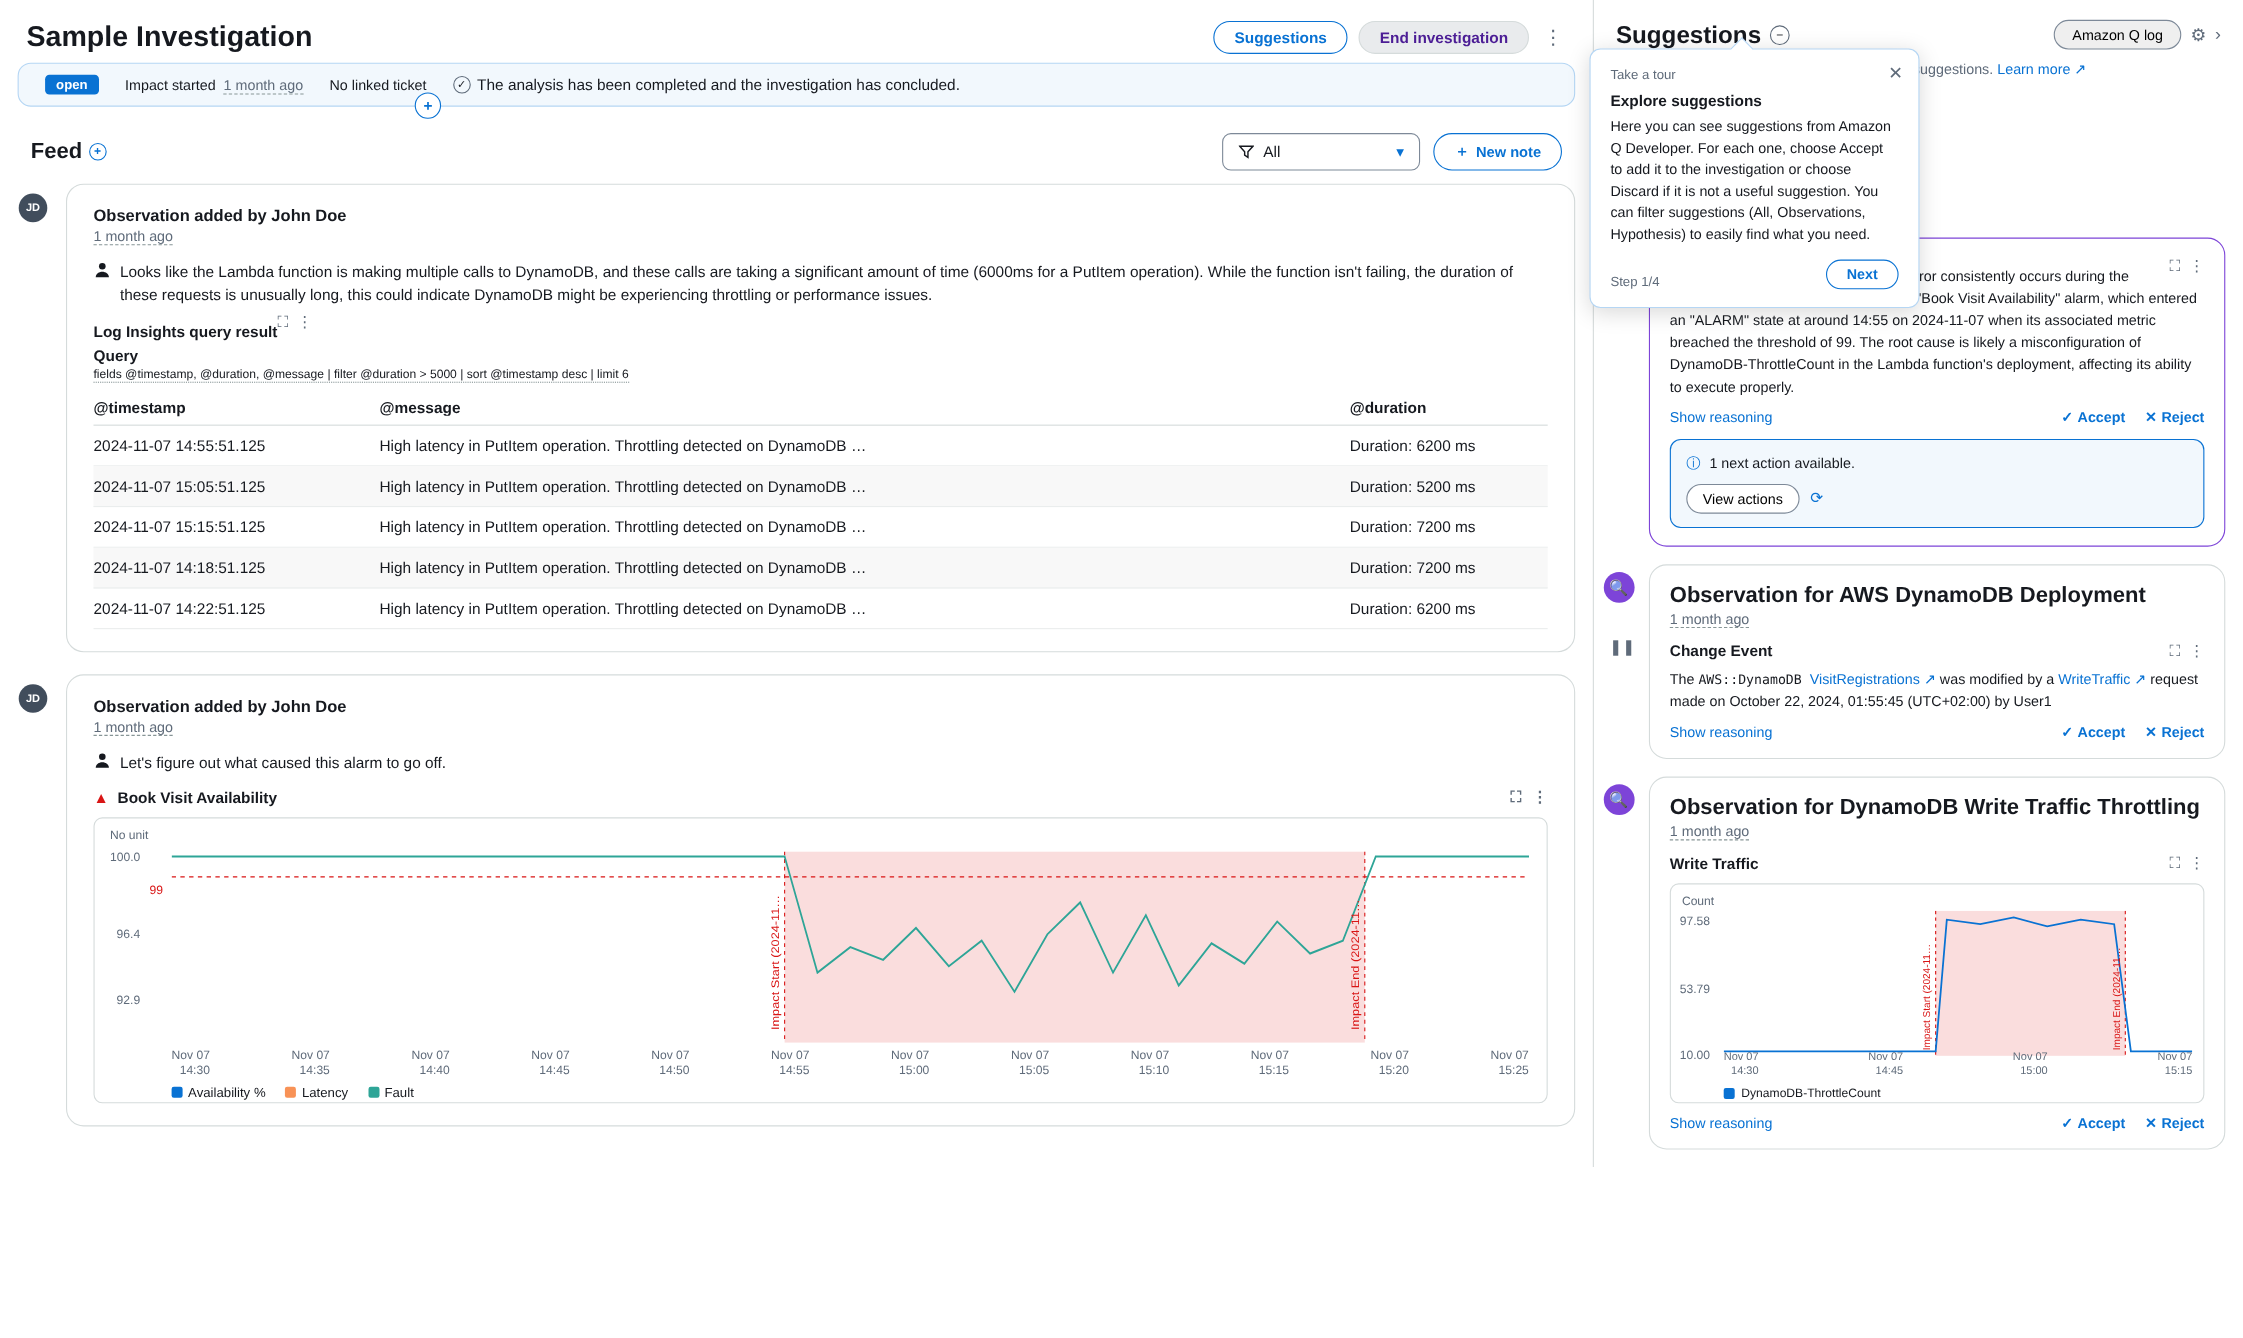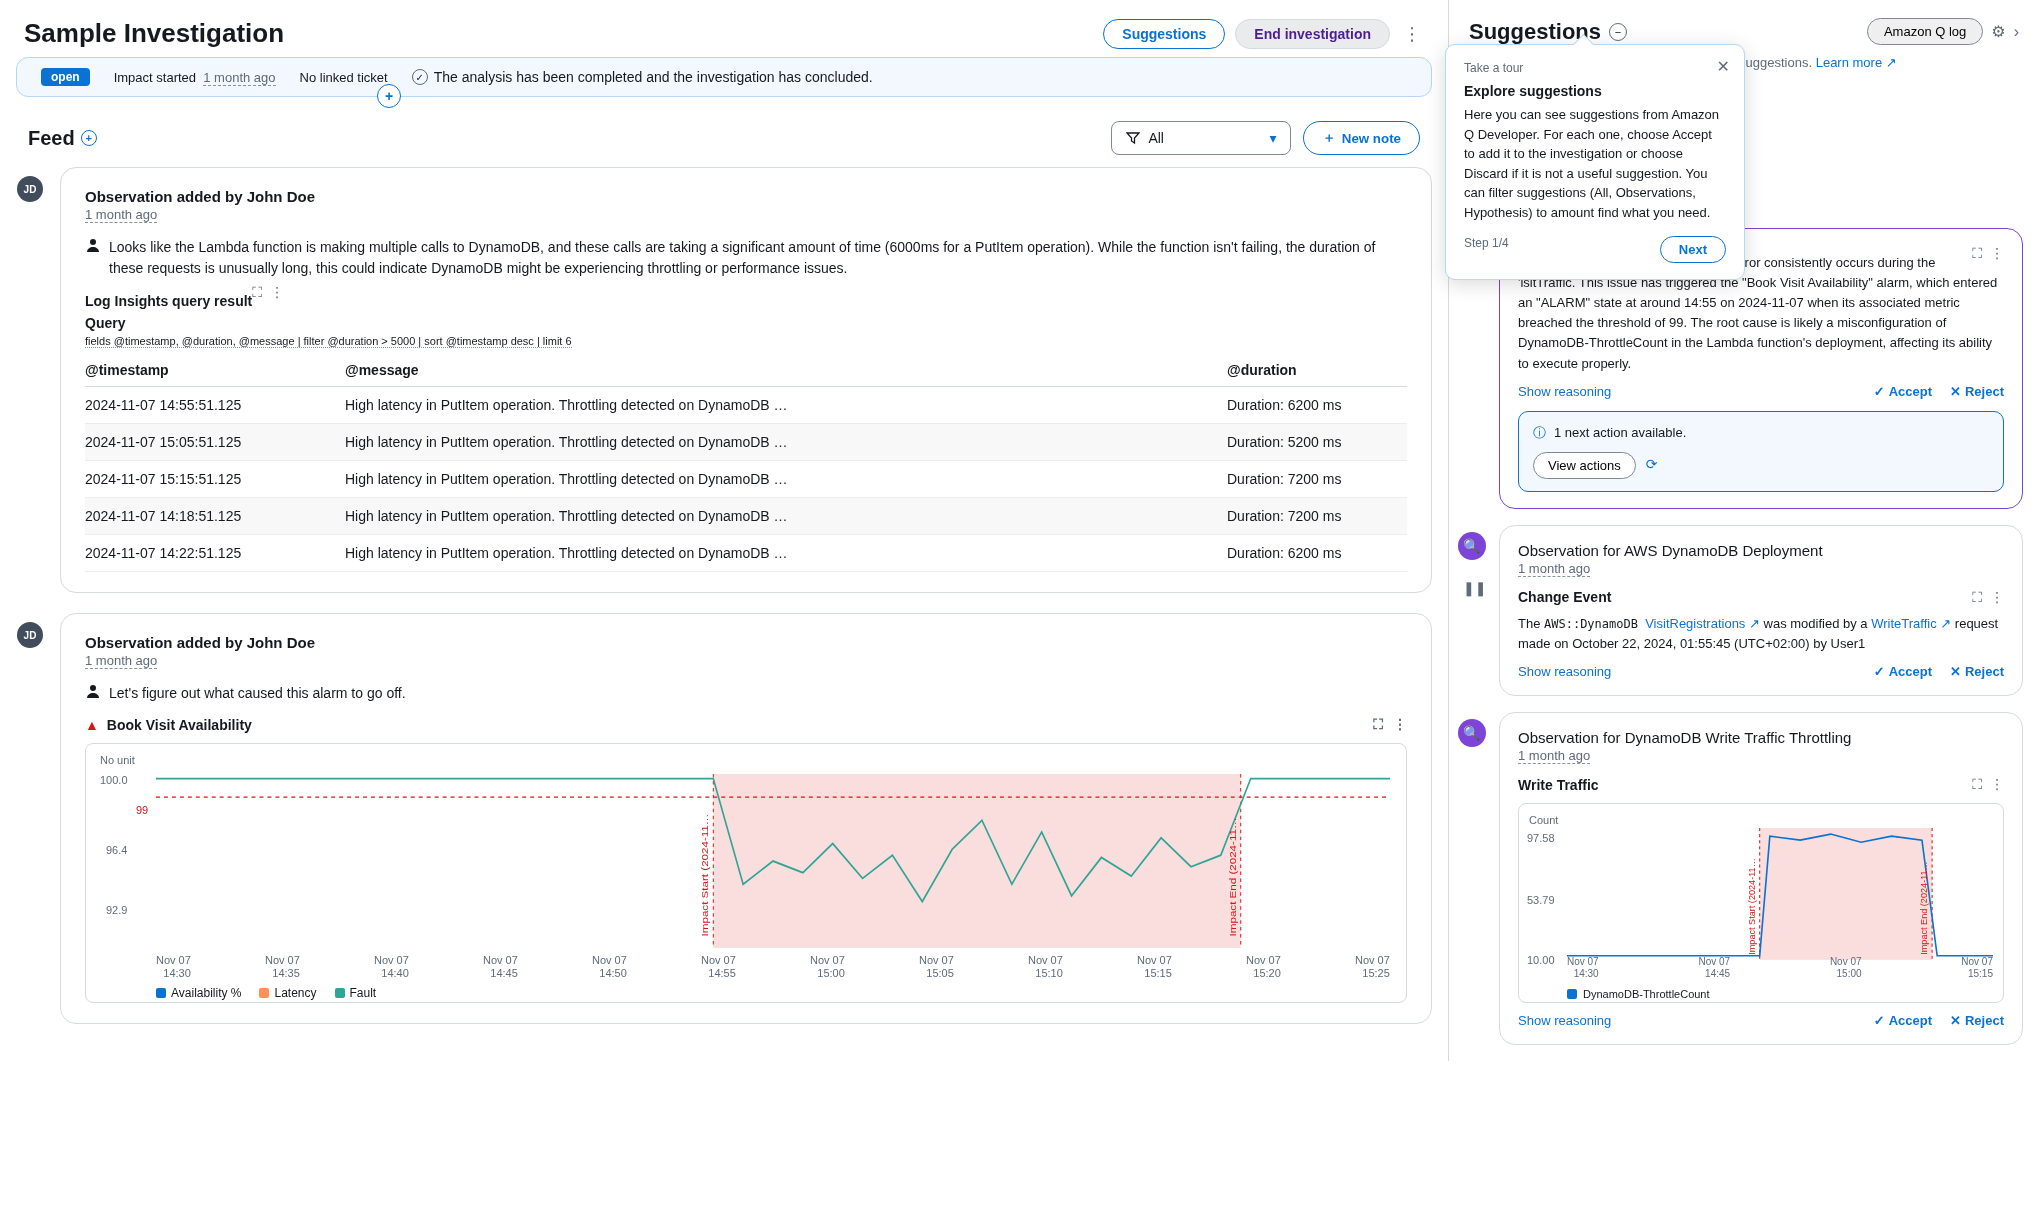--- a/index.html
+++ b/index.html
@@ -65,39 +65,39 @@
 .side-hdr h2{font-size:22px;font-weight:700;}
 .side-hdr .sp{flex:1;}
 .gear{font-size:16px;color:#5f6b7a;cursor:pointer;}
 .help{font-size:13px;padding:0 20px 12px 20px;color:#5f6b7a;line-height:1.5;}
 .help a{color:#0972d3;text-decoration:none;}
 .amzq{border:1px solid #7d8998;border-radius:20px;padding:5px 16px;font-size:13px;margin-left:auto;}
 
 .sugg{border:1px solid #d5dbdb;border-radius:16px;margin:0 16px 16px 50px;padding:16px 18px;position:relative;}
 .sugg.hyp{border:1px solid #7d44d8;}
 .srch{position:absolute;left:-42px;top:6px;width:28px;height:28px;border-radius:50%;background:#7d44d8;color:#fff;display:flex;align-items:center;justify-content:center;font-size:14px;}
-.sugg h4{font-size:15px;font-weight:400;}
+.sugg h4{font-size:20px;font-weight:700;}
 .sugg p{font-size:13px;line-height:1.55;margin-top:8px;}
 .sugg .row{display:flex;align-items:center;margin-top:10px;}
 .link{color:#0972d3;font-size:13px;}
 .acc{color:#0972d3;font-weight:600;font-size:13px;display:flex;align-items:center;gap:4px;margin-left:auto;}
 .rej{color:#0972d3;font-weight:600;font-size:13px;display:flex;align-items:center;gap:4px;margin-left:18px;}
 .nextact{border:1px solid #0972d3;border-radius:10px;padding:12px 14px;margin-top:12px;background:#f2f8fd;}
 .nextact .r1{display:flex;align-items:center;gap:8px;font-size:13px;}
 .btn-sm{border:1px solid #7d8998;border-radius:18px;padding:5px 14px;font-size:13px;background:#fff;margin-top:10px;display:inline-block;}
 .mono{font-family:Menlo,monospace;font-size:12px;}
 .ext{color:#0972d3;}
 
 
 .pop{position:absolute;top:44px;left:-4px;width:300px;background:#fff;border:1px solid #b5d6f4;border-radius:10px;box-shadow:0 4px 20px rgba(0,0,0,0.15);padding:16px 18px;z-index:50;}
 .pop::before{content:"";position:absolute;top:-8px;left:130px;width:14px;height:14px;background:#fff;border-left:1px solid #b5d6f4;border-top:1px solid #b5d6f4;transform:rotate(45deg);}
 .pop .pt{color:#5f6b7a;font-size:12px;}
 .pop h5{font-size:14px;font-weight:700;margin-top:8px;}
 .pop p{font-size:13px;line-height:1.5;margin-top:6px;}
-.pop .pf{display:flex;align-items:flex-start;margin-top:14px;gap:39px;}
+.pop .pf{display:flex;align-items:flex-end;margin-top:14px;gap:39px;}
 .pop .step{font-size:12px;color:#5f6b7a;}
 .pop .nxt{margin-left:auto;border:1px solid #0972d3;color:#0972d3;border-radius:18px;padding:5px 18px;font-weight:600;font-size:13px;background:#fff;}
 .pop .cls{position:absolute;top:12px;right:14px;font-size:16px;color:#5f6b7a;cursor:pointer;}
 
 .pause{position:absolute;left:14px;top:580px;font-size:14px;color:#5f6b7a;}
 .mini-chart{border:1px solid #d5dbdb;border-radius:8px;padding:10px;margin-top:10px;height:200px;position:relative;}
 svg{display:block;}
 </style>
 </head>
 <body>
@@ -280,21 +280,21 @@
       <span class="gear">›</span>
     </div>
     <div class="help">
       <span>d it to the feed so that others can build off of it. suggestions.</span> <a href="#"><span>Learn more</span> ↗</a>
     </div>
 
     <div class="pop">
       <span class="cls">✕</span>
       <div class="pt">Take a tour</div>
       <h5>Explore suggestions</h5>
-      <p>Here you can see suggestions from Amazon Q Developer. For each one, choose Accept to add it to the investigation or choose Discard if it is not a useful suggestion. You can filter suggestions (All, Observations, Hypothesis) to amount find what you need.</p>
+      <p>Here you can see suggestions from Amazon Q Developer. For each one, choose Accept to add it to the investigation or choose Discard if it is not a useful suggestion. You can filter suggestions (All, Observations, Hypothesis) to easily find what you need.</p>
       <div class="pf">
         <span class="step">Step 1/4</span>
         <button class="nxt">Next</button>
       </div>
     </div>
 
     <div style="height:160px;"></div>
 
     <div class="sugg hyp">
       <div style="display:flex;gap:8px;float:right;color:#5f6b7a;">

